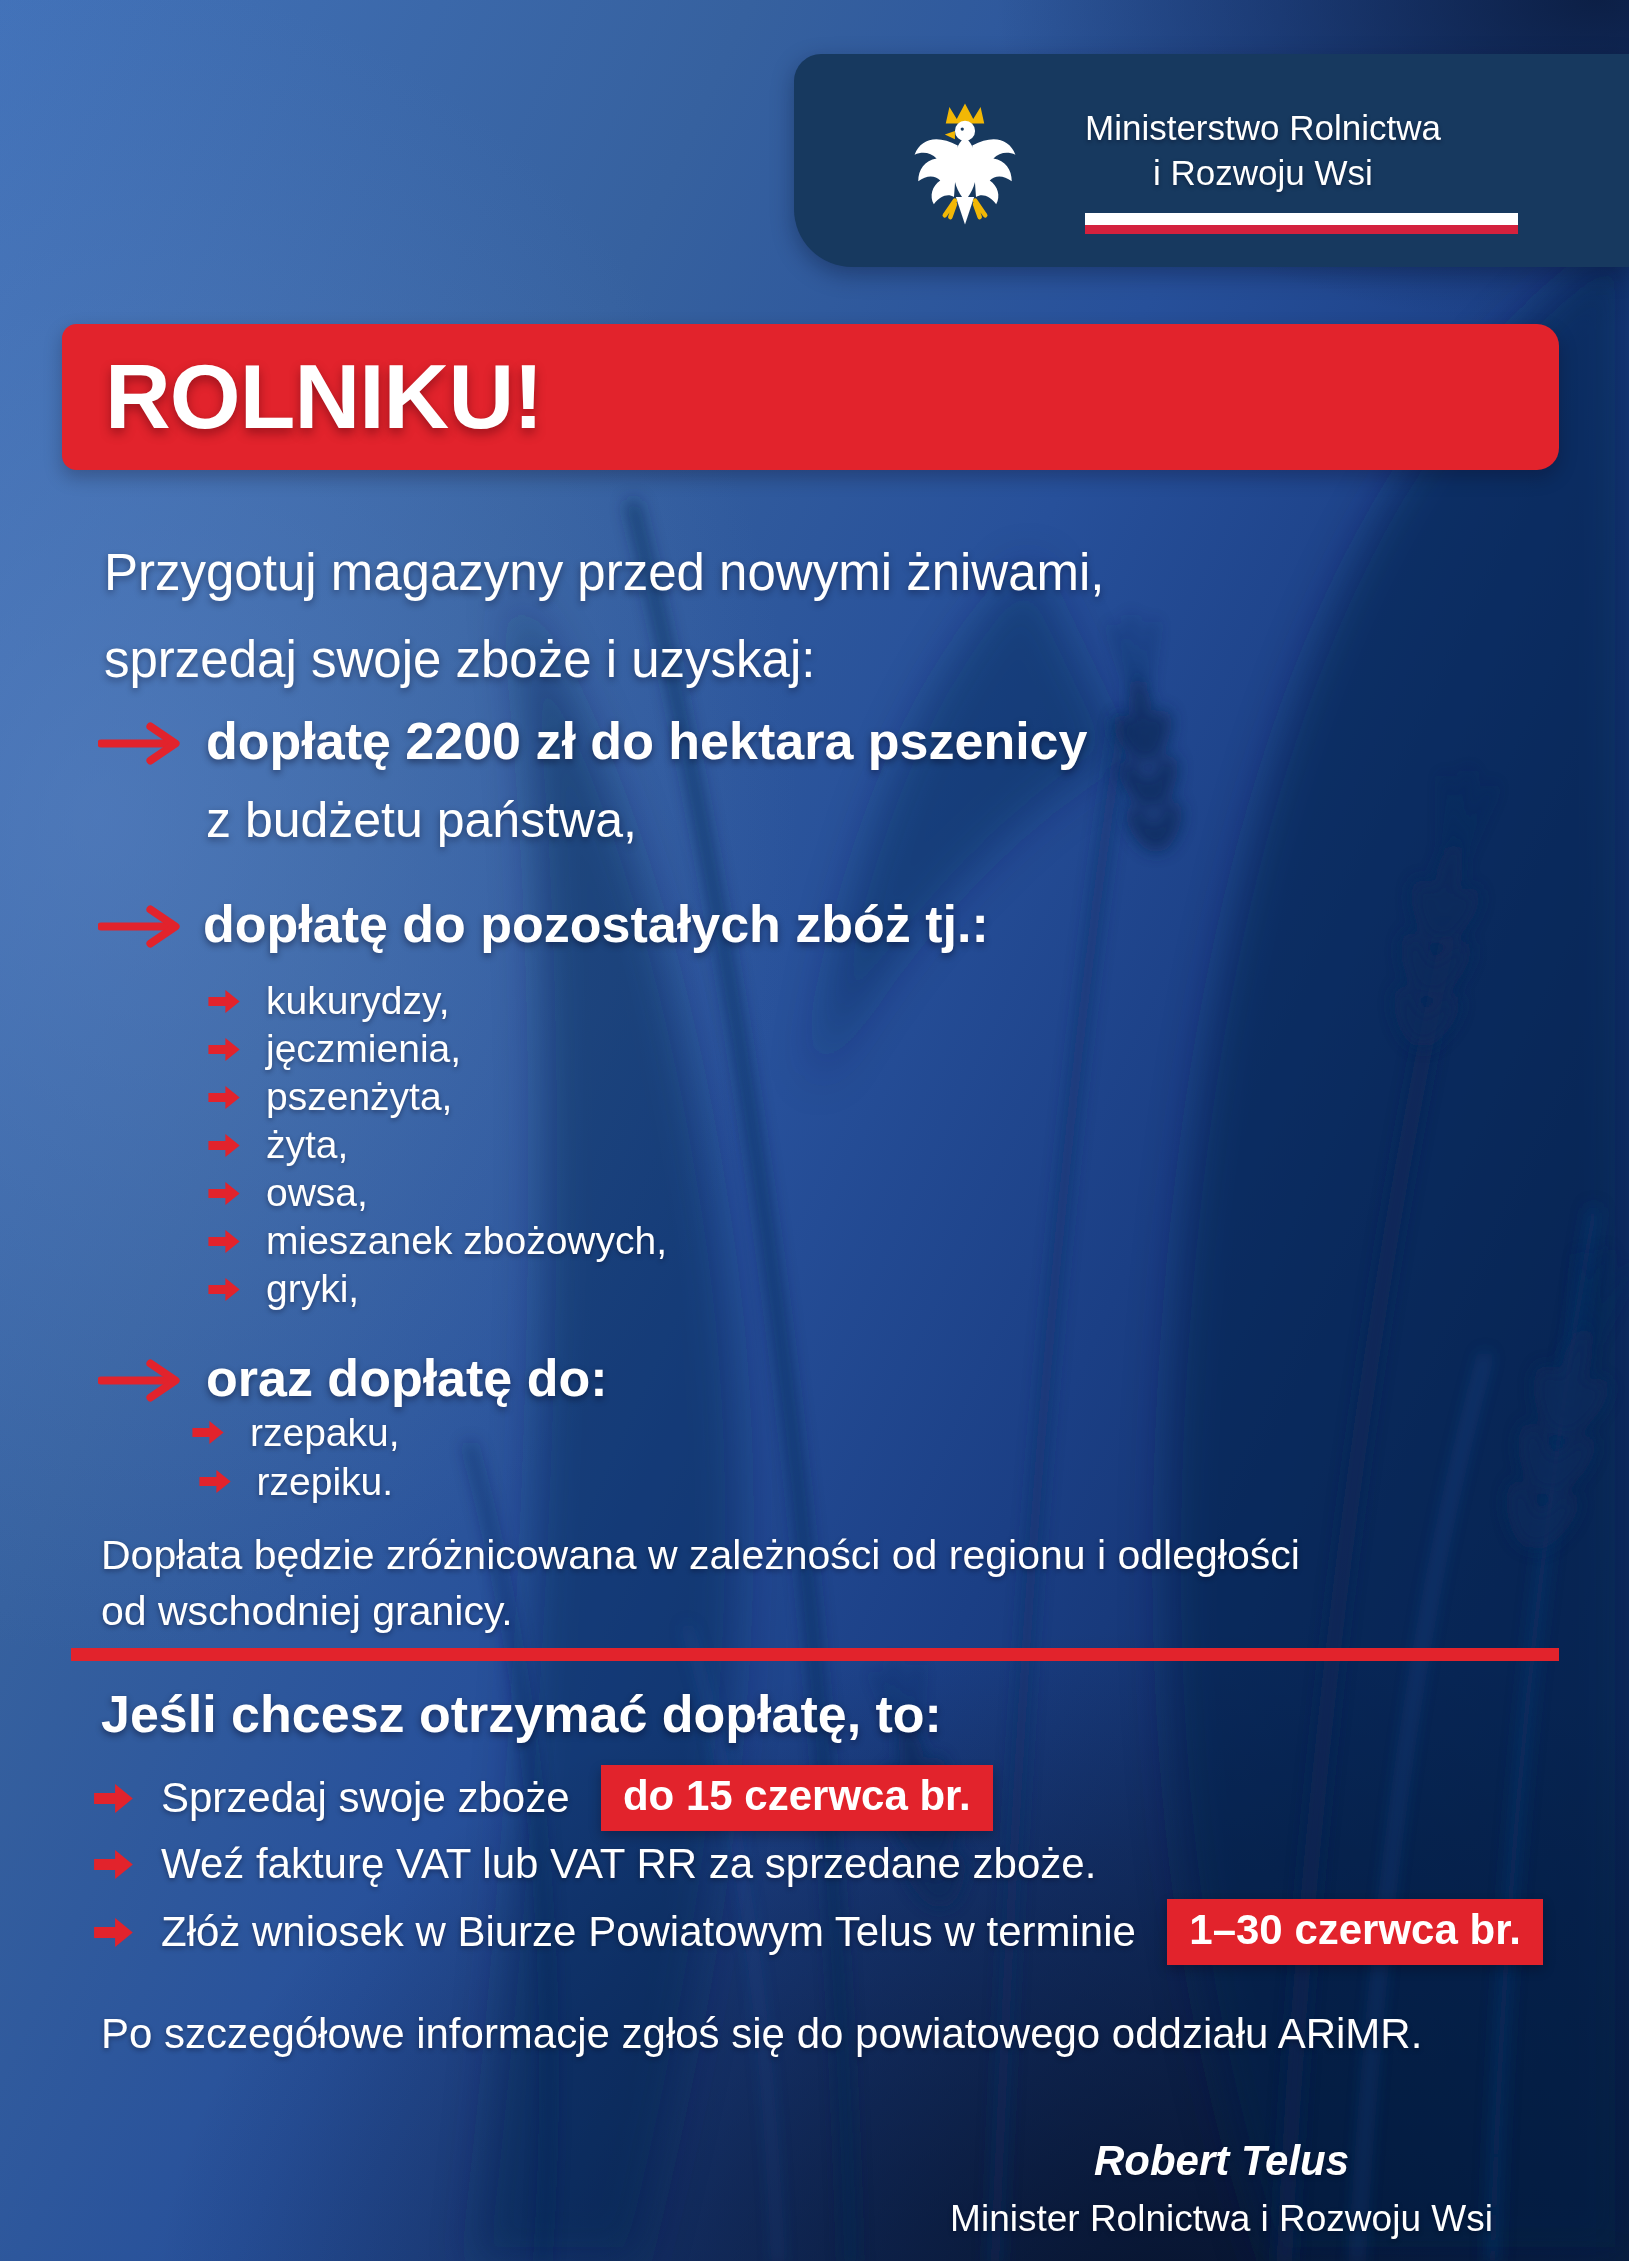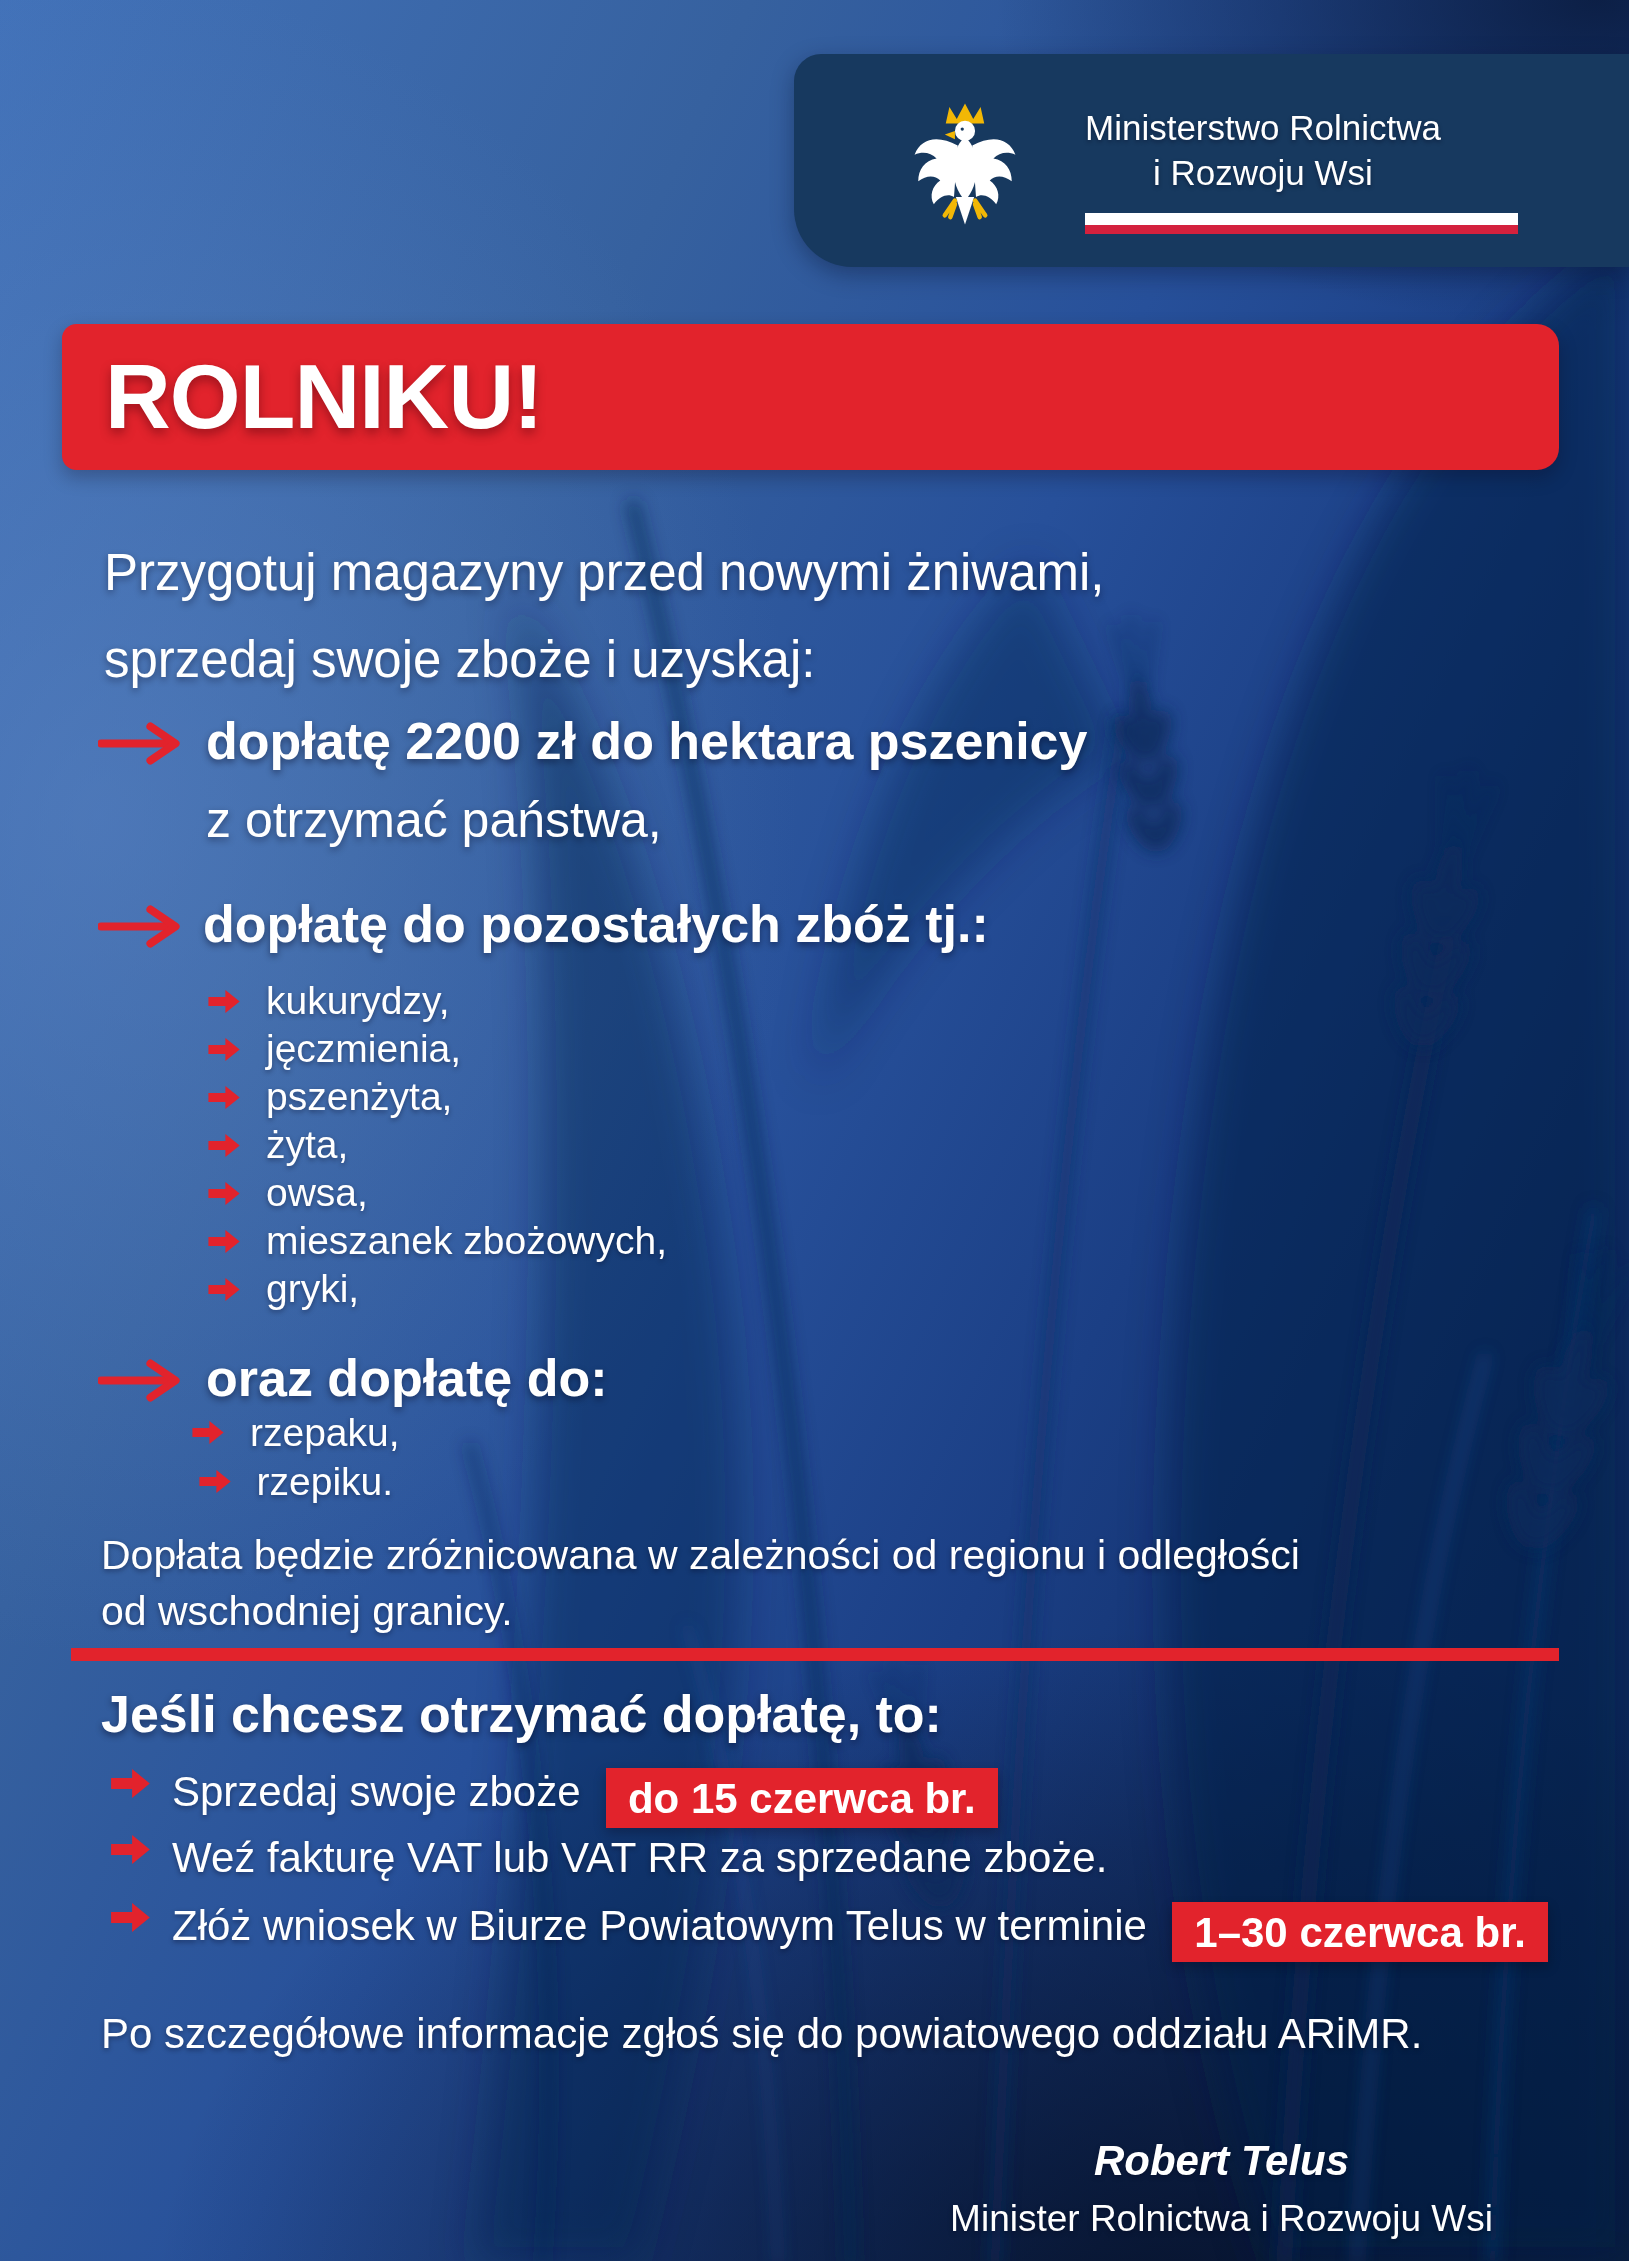--- a/index.html
+++ b/index.html
@@ -36,21 +36,21 @@
   .big-arrow{width:87px;height:43px;}
   .sublist{display:flex;flex-direction:column;}
   .sublist .row{display:flex;align-items:center;gap:25px;height:48px;}
   .sublist .row.tall{height:49px;}
   .sublist .txt{font-size:39px;font-weight:400;text-shadow:0 1.8px 5.4px rgba(0,0,25,.4);}
   .mini-arrow{width:33px;height:25px;flex:0 0 auto;}
   .note{left:101px;top:1527px;font-size:41px;line-height:56px;font-weight:300;
     text-shadow:0 1.8px 5.4px rgba(0,0,25,.4);}
   .divider{left:71px;top:1648px;width:1488px;height:12.7px;background:#e2232c;}
   .h2{left:101px;top:1684px;font-size:52px;font-weight:700;text-shadow:0 2.7px 7.2px rgba(0,0,25,.45);}
-  .step{left:110px;display:flex;gap:20px;height:60px;}
+  .step{left:93px;display:flex;align-items:center;gap:26px;height:60px;}
   .step .txt{font-size:42px;font-weight:300;text-shadow:0 1.8px 5.4px rgba(0,0,25,.4);white-space:nowrap;}
   .step-arrow{width:42px;height:31px;flex:0 0 auto;}
   .hl{display:inline-block;background:#e2232c;color:#fff;font-weight:700;font-size:42px;
     padding:7.2px 22px 11px;margin-left:5.4px;box-shadow:0 4.5px 11px rgba(10,0,15,.3);white-space:nowrap;}
   .hl:empty{display:none;}
   .footer-note{left:101px;top:2010px;font-size:42px;font-weight:300;text-shadow:0 1.8px 5.4px rgba(0,0,25,.4);}
   .signature{left:941px;top:2137px;width:561px;text-align:center;}
   .sig-name{font-size:42px;font-weight:700;font-style:italic;text-shadow:0 1.8px 5.4px rgba(0,0,25,.4);}
   .sig-title{margin-top:12.7px;font-size:37px;font-weight:300;text-shadow:0 1.8px 5.4px rgba(0,0,25,.4);}
 </style>
@@ -136,21 +136,21 @@
   <div class="abs intro">
     <div>Przygotuj magazyny przed nowymi żniwami,</div>
     <div>sprzedaj swoje zboże i uzyskaj:</div>
   </div>
 
   <svg class="abs big-arrow" style="left:98px;top:722px;" viewBox="0 0 96 48" aria-hidden="true">
     <path d="M3 24 H78" stroke="#e2232c" stroke-width="9" stroke-linecap="round" fill="none"></path>
     <path d="M58 5 L86 24 L58 43" stroke="#e2232c" stroke-width="9" stroke-linecap="round" stroke-linejoin="round" fill="none"></path>
   </svg>
   <div class="abs sec-title" style="left:206px;top:711px;">dopłatę 2200 zł do hektara pszenicy</div>
-  <div class="abs sec-sub" style="left:206px;top:791px;">z otrzymać państwa,</div>
+  <div class="abs sec-sub" style="left:206px;top:791px;">z budżetu państwa,</div>
 
   <svg class="abs big-arrow" style="left:98px;top:905px;" viewBox="0 0 96 48" aria-hidden="true">
     <path d="M3 24 H78" stroke="#e2232c" stroke-width="9" stroke-linecap="round" fill="none"></path>
     <path d="M58 5 L86 24 L58 43" stroke="#e2232c" stroke-width="9" stroke-linecap="round" stroke-linejoin="round" fill="none"></path>
   </svg>
   <div class="abs sec-title" style="left:203px;top:894px;">dopłatę do pozostałych zbóż tj.:</div>
 
   <div class="abs sublist" style="left:208px;top:977px;">
     <div class="row">
       <svg class="mini-arrow" viewBox="0 0 36 28">

